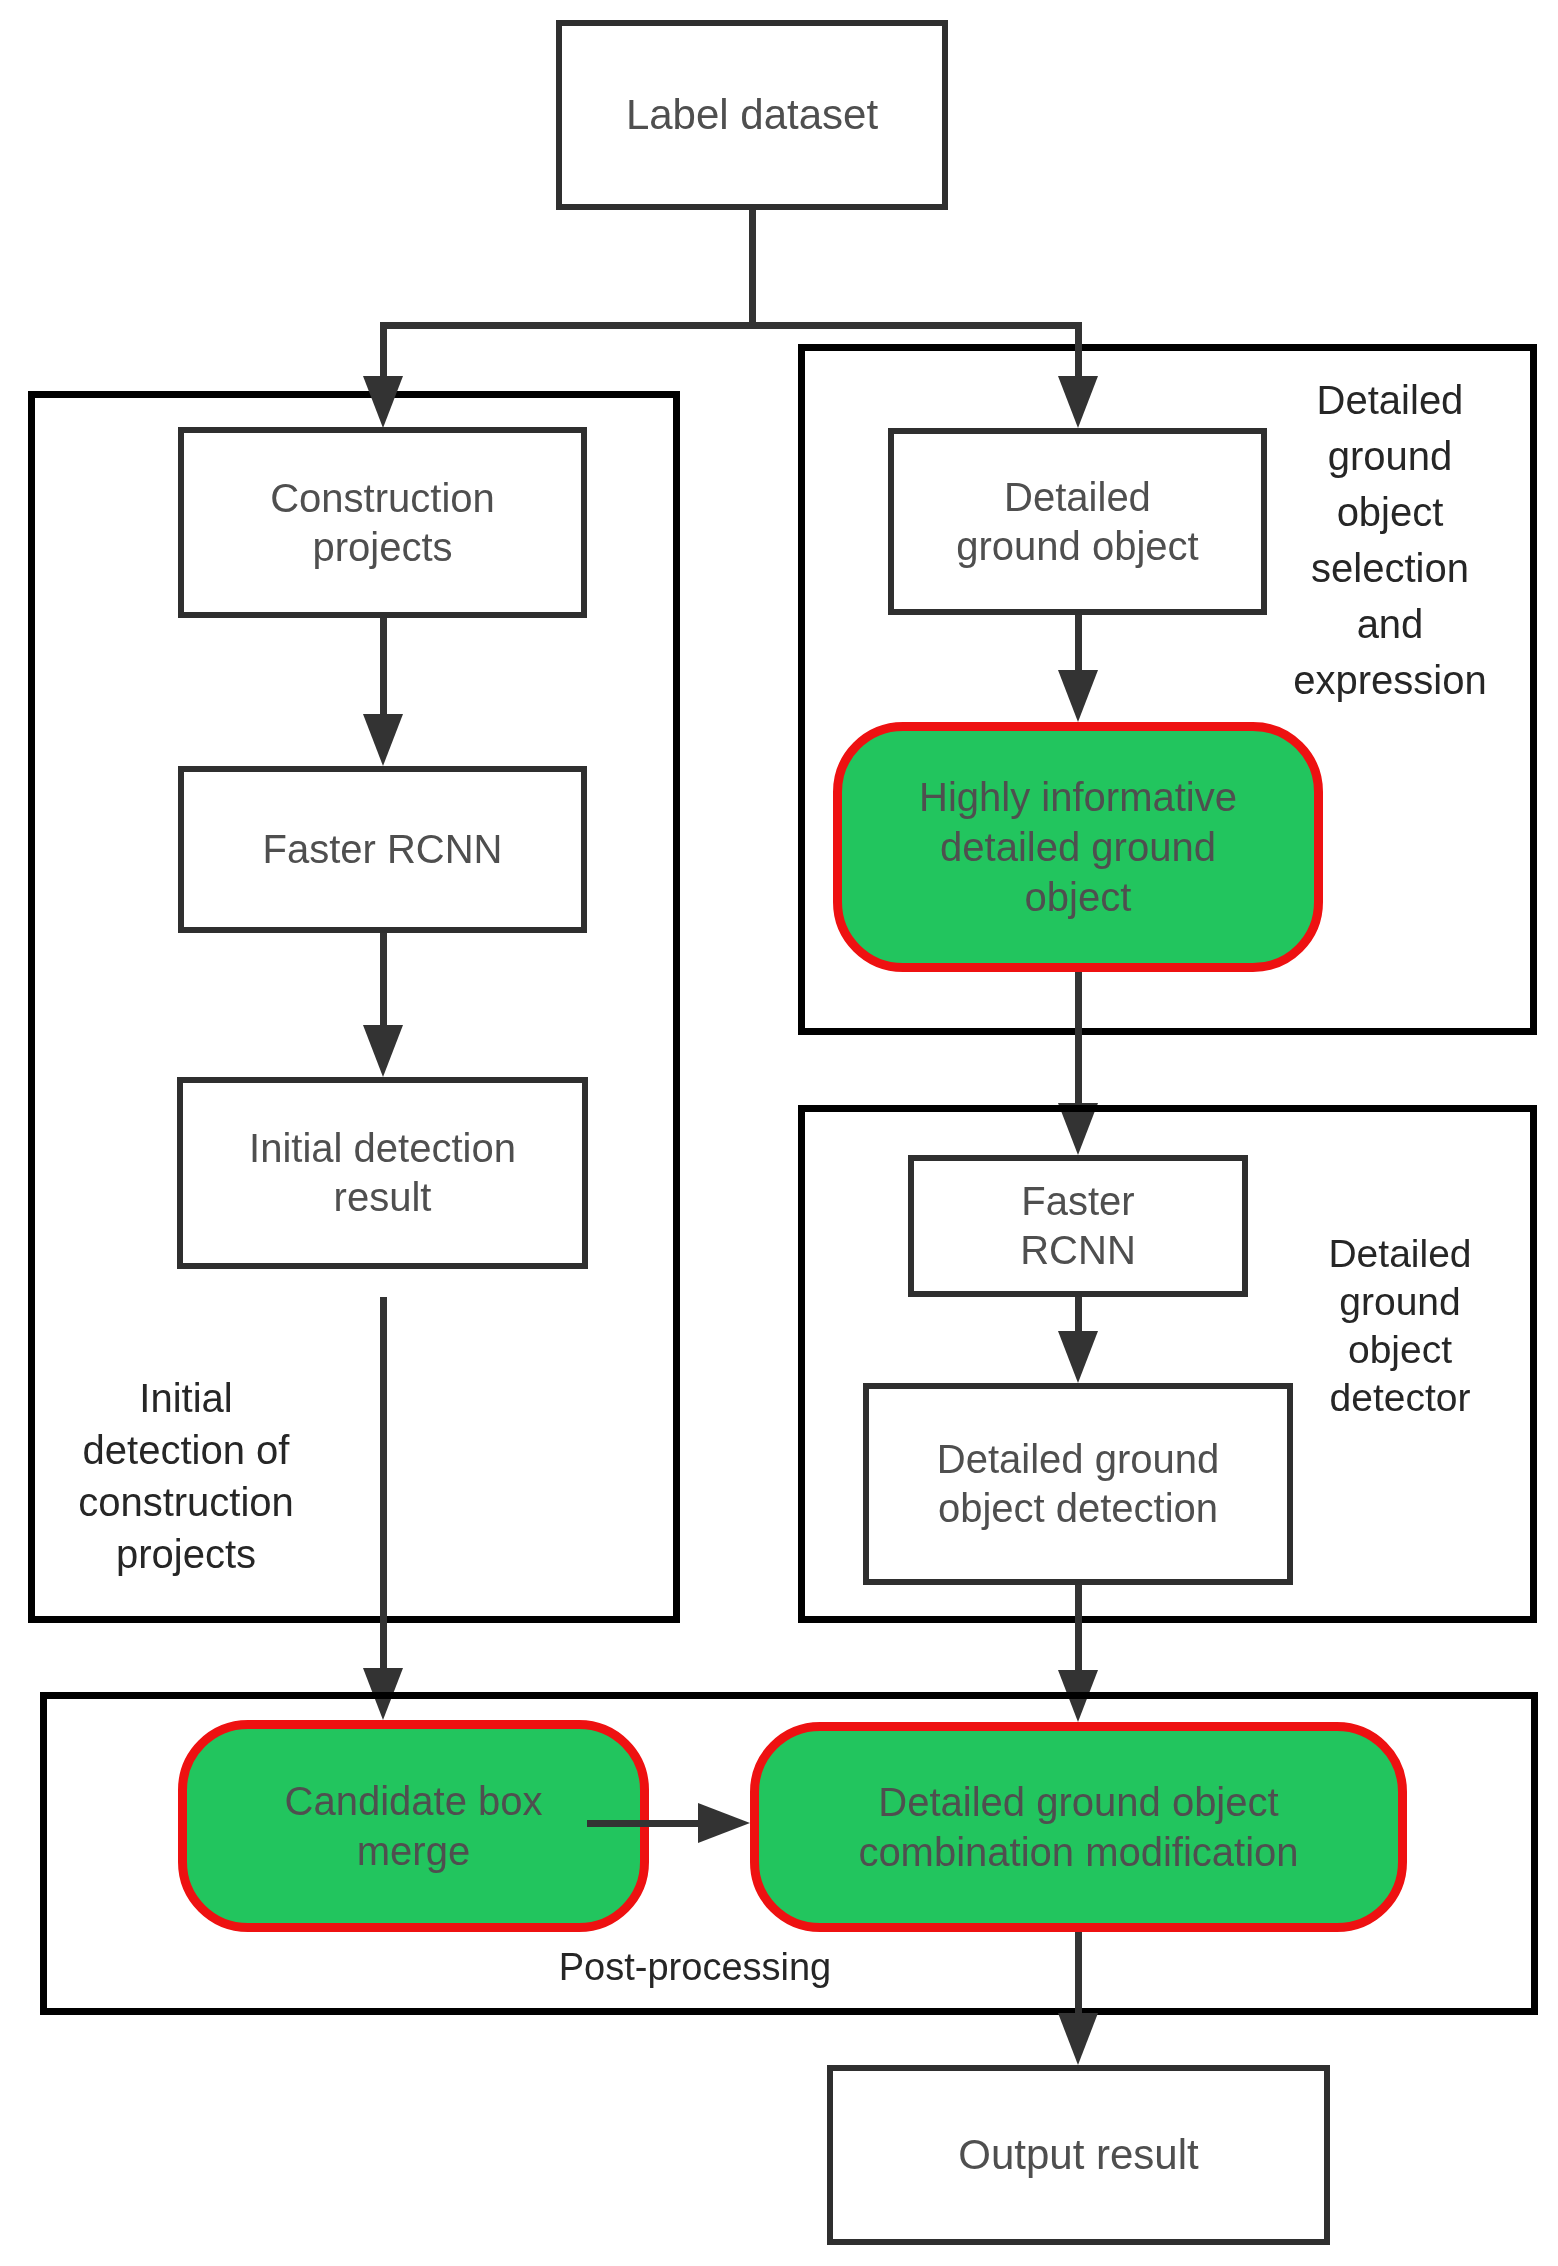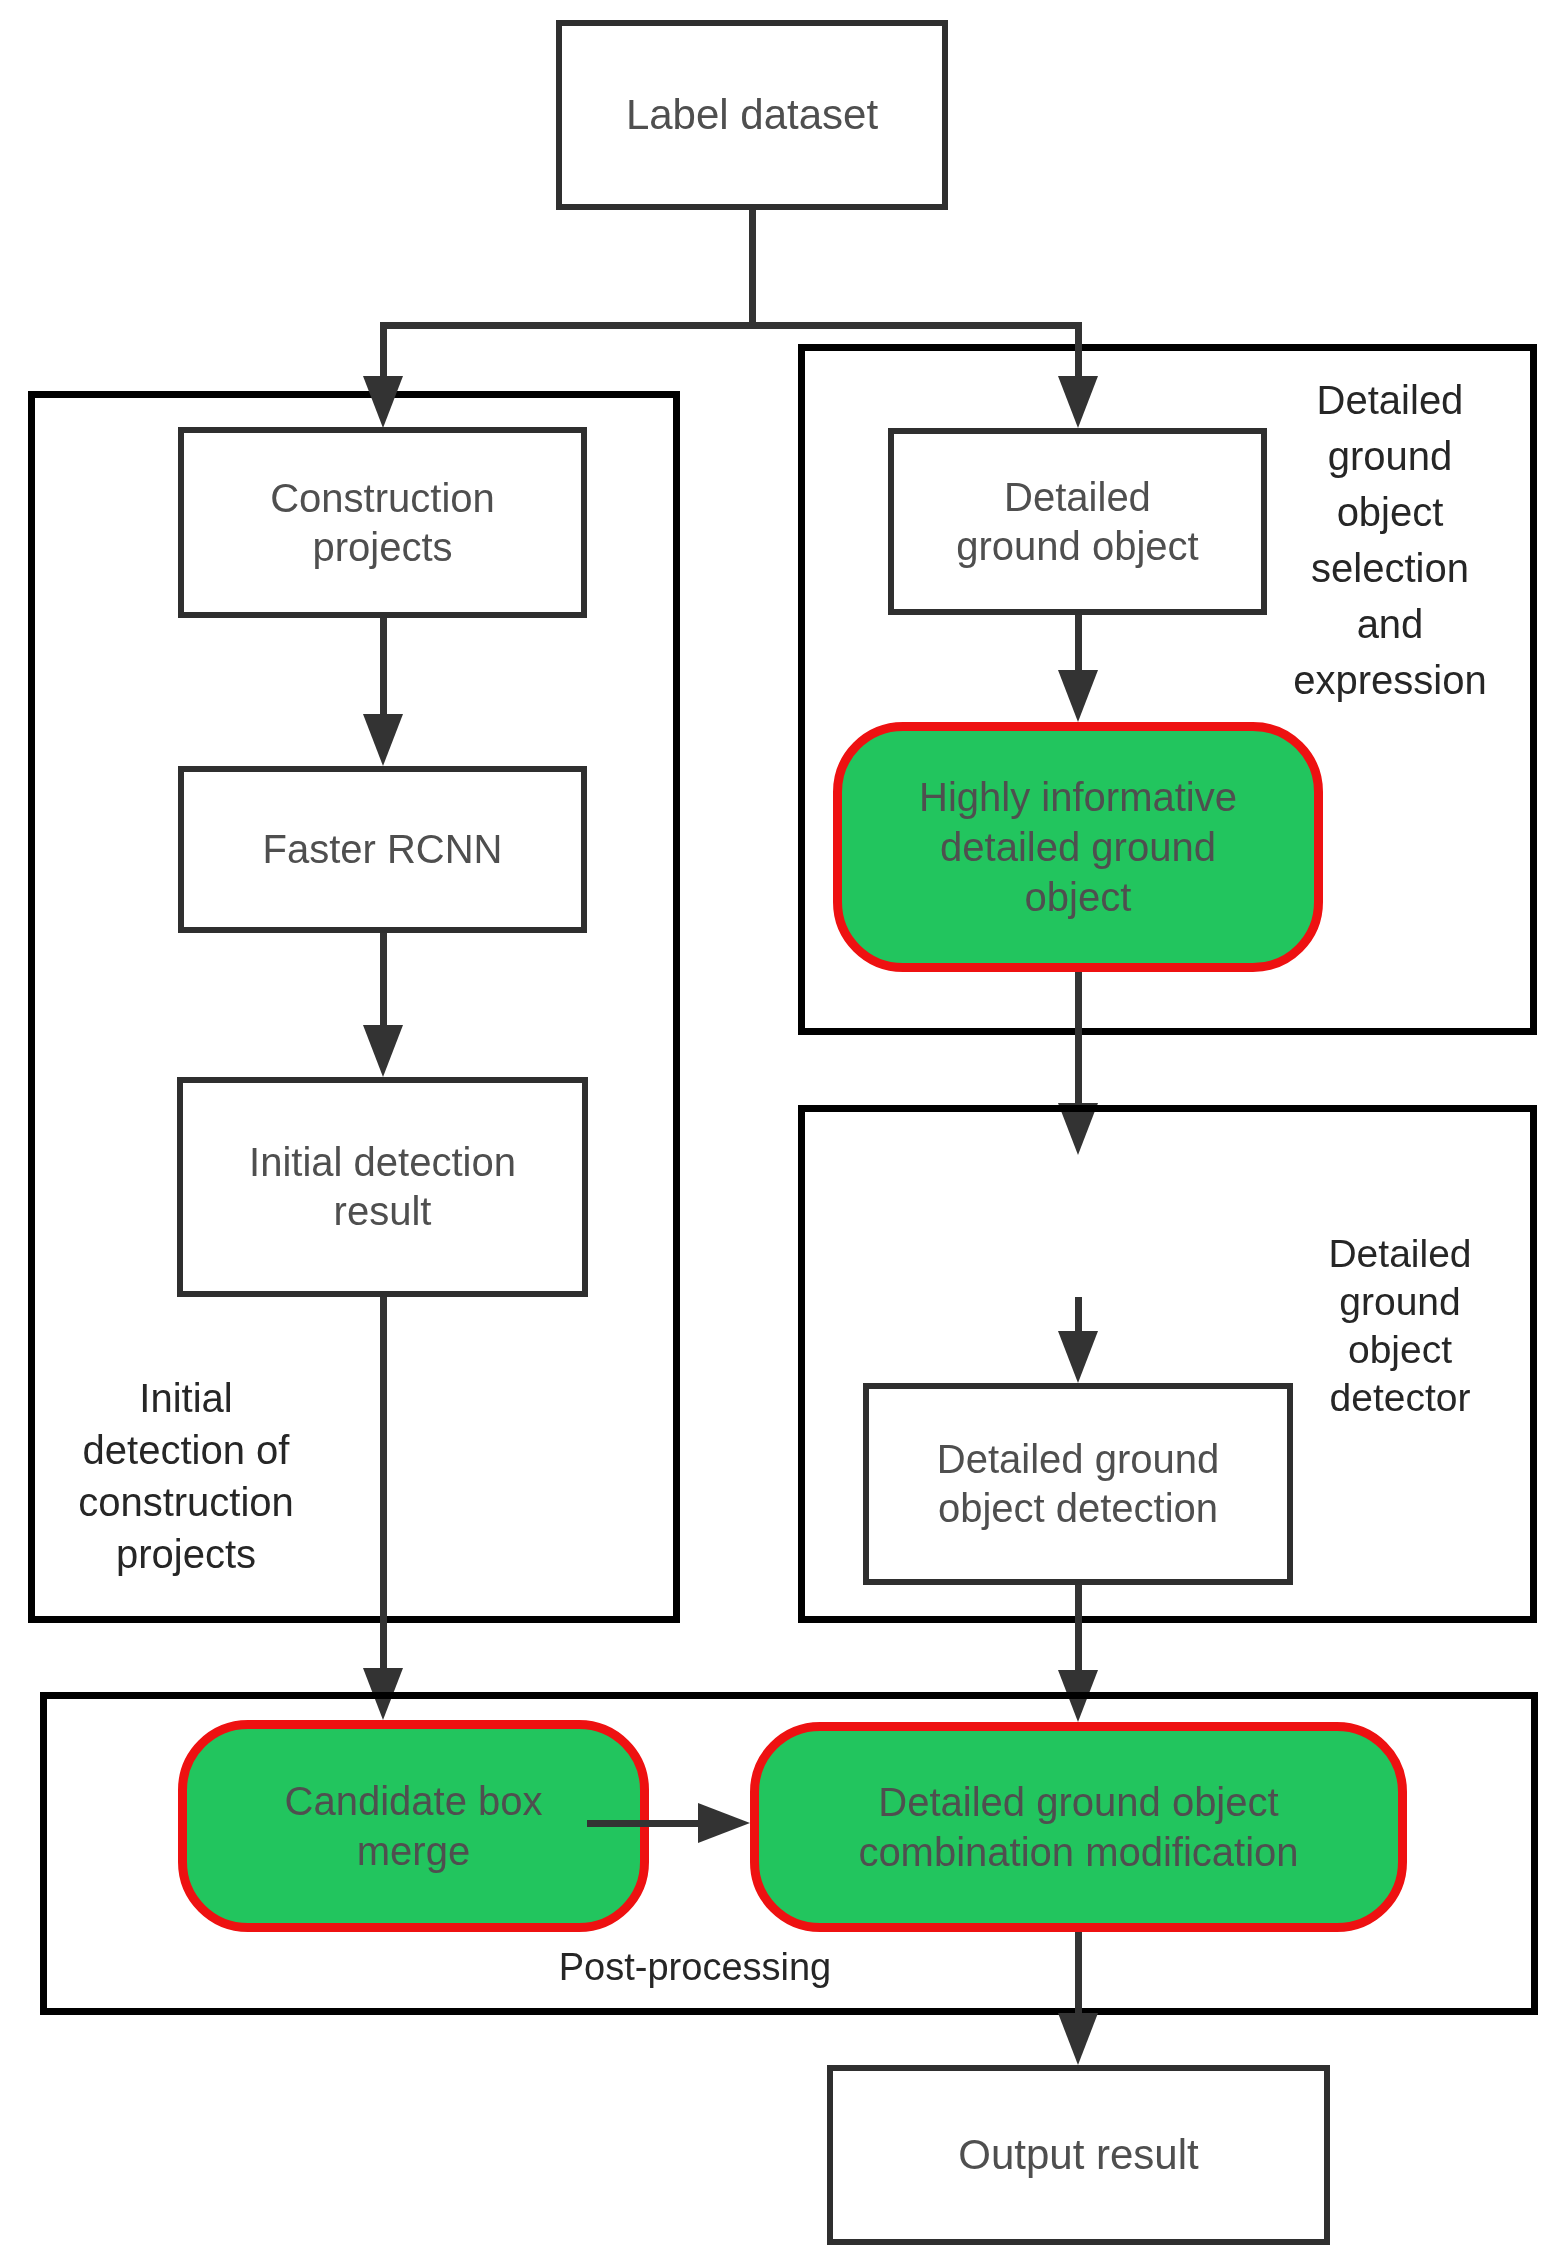--- a/index.html
+++ b/index.html
@@ -55,21 +55,21 @@
 projects</div>
 
   <div class="abs vline" style="left:380px;top:618px;width:7px;height:98px;"></div>
   <div class="abs arrow-down" style="left:363px;top:714px;"></div>
 
   <div class="abs box" style="left:178px;top:766px;width:409px;height:167px;">Faster RCNN</div>
 
   <div class="abs vline" style="left:380px;top:933px;width:7px;height:94px;"></div>
   <div class="abs arrow-down" style="left:363px;top:1025px;"></div>
 
-  <div class="abs box" style="left:177px;top:1077px;width:411px;height:220px;">Initial detection
+  <div class="abs box" style="left:177px;top:1077px;width:411px;height:192px;">Initial detection
 result</div>
 
   <div class="abs side-label" style="left:30px;top:1372px;width:312px;line-height:52px;">Initial
 detection of
 construction
 projects</div>
 
   <div class="abs vline" style="left:380px;top:1297px;width:7px;height:373px;"></div>
   <div class="abs arrow-down" style="left:363px;top:1668px;"></div>
 
@@ -93,20 +93,22 @@
 
   <div class="abs rbox" style="left:833px;top:722px;width:490px;height:250px;">Highly informative
 detailed ground
 object</div>
 
   <div class="abs vline" style="left:1075px;top:972px;width:7px;height:133px;"></div>
   <div class="abs arrow-down" style="left:1058px;top:1103px;"></div>
 
   <div class="abs container" style="left:798px;top:1105px;width:739px;height:518px;"></div>
 
+  <div class="abs box" style="left:908px;top:1155px;width:340px;height:142px;">Faster
+RCNN</div>
 
   <div class="abs side-label" style="left:1250px;top:1230px;width:300px;line-height:48px;font-size:39px;">Detailed
 ground
 object
 detector</div>
 
   <div class="abs vline" style="left:1075px;top:1297px;width:7px;height:38px;"></div>
   <div class="abs arrow-down" style="left:1058px;top:1331px;"></div>
 
   <div class="abs box" style="left:863px;top:1383px;width:430px;height:202px;">Detailed ground

